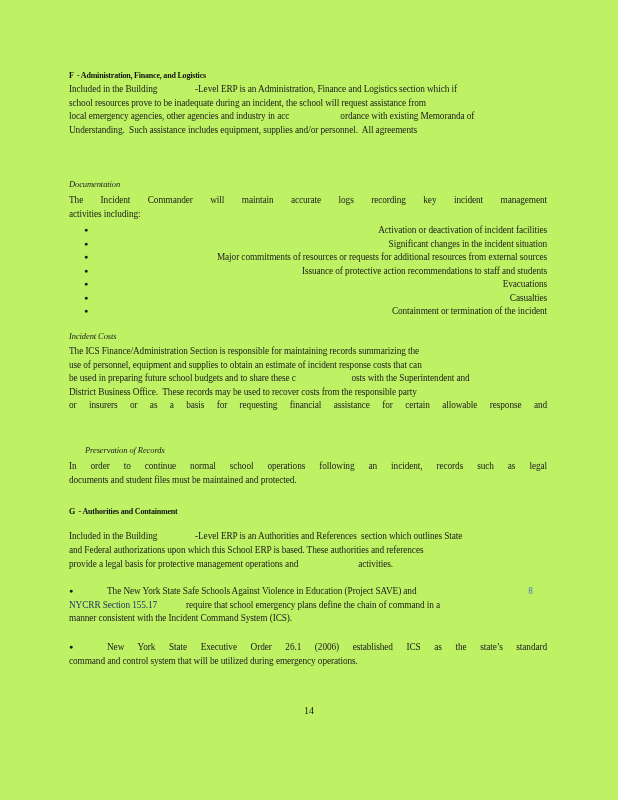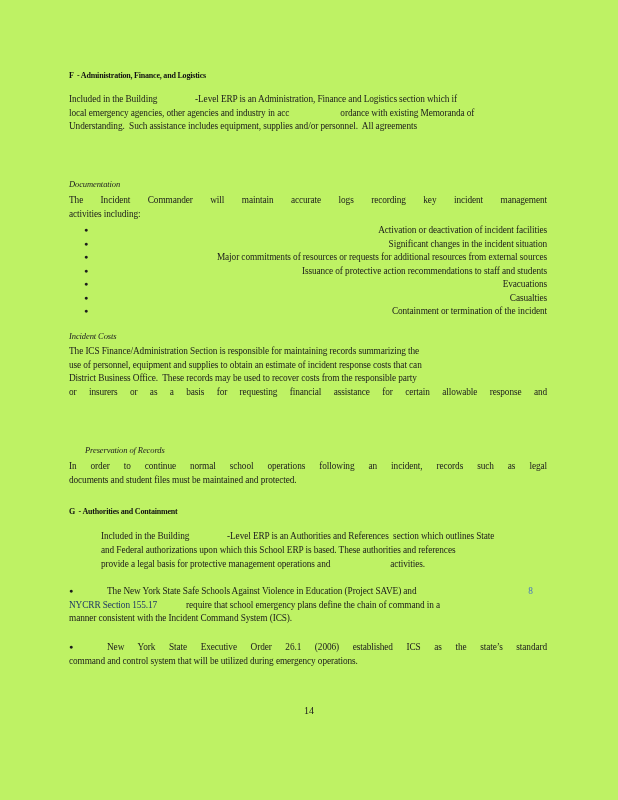--- a/index.html
+++ b/index.html
@@ -12,21 +12,21 @@
     color: #1b1b1b;
     overflow: hidden;
   }
   .block { position: absolute; left: 69px; width: 478px; }
   .line {
     white-space: pre;
     font-size: 9.3px;
     line-height: 13.5px;
     letter-spacing: -0.1px;
   }
-  .lh14 .line { line-height: 14px; margin-left: 32px; }
+  .lh14 .line { line-height: 14px; }
   .just {
     white-space: normal;
     text-align: justify;
     text-align-last: justify;
   }
   .h-bold {
     font-weight: bold;
     font-size: 8px;
     letter-spacing: -0.2px;
     white-space: pre;
@@ -67,22 +67,23 @@
     line-height: 13px;
   }
 </style>
 </head>
 <body>
 
 <div class="page">
 
   <div class="block h-bold" style="top:71px">F  - Administration, Finance, and Logistics</div>
 
-  <div class="block" style="top:93px">
+  <div class="block" style="top:83px">
     <div class="line">Included in the Building                 -Level ERP is an Administration, Finance and Logistics section which if</div>
+    <div class="line">school resources prove to be inadequate during an incident, the school will request assistance from</div>
     <div class="line">local emergency agencies, other agencies and industry in acc                       ordance with existing Memoranda of</div>
     <div class="line">Understanding.  Such assistance includes equipment, supplies and/or personnel.  All agreements</div>
   </div>
 
   <div class="block h-italic" style="top:179px">Documentation</div>
   <div class="block" style="top:194px">
     <div class="line just">The Incident Commander will maintain accurate logs recording key incident management</div>
     <div class="line">activities including:</div>
   </div>
 
@@ -114,20 +115,21 @@
     <div class="bullet-row">
       <span class="dot">●</span>
       <span class="line bullet-text">Containment or termination of the incident</span>
     </div>
   </div>
 
   <div class="block h-italic" style="top:331px">Incident Costs</div>
   <div class="block" style="top:345px">
     <div class="line">The ICS Finance/Administration Section is responsible for maintaining records summarizing the</div>
     <div class="line">use of personnel, equipment and supplies to obtain an estimate of incident response costs that can</div>
+    <div class="line">be used in preparing future school budgets and to share these c                         osts with the Superintendent and</div>
     <div class="line">District Business Office.  These records may be used to recover costs from the responsible party</div>
     <div class="line just">or insurers or as a basis for requesting financial assistance for certain allowable response and</div>
   </div>
 
   <div class="block h-italic" style="top:445px; left:85px">Preservation of Records</div>
   <div class="block" style="top:460px">
     <div class="line just">In order to continue normal school operations following an incident, records such as legal</div>
     <div class="line">documents and student files must be maintained and protected.</div>
   </div>
 

